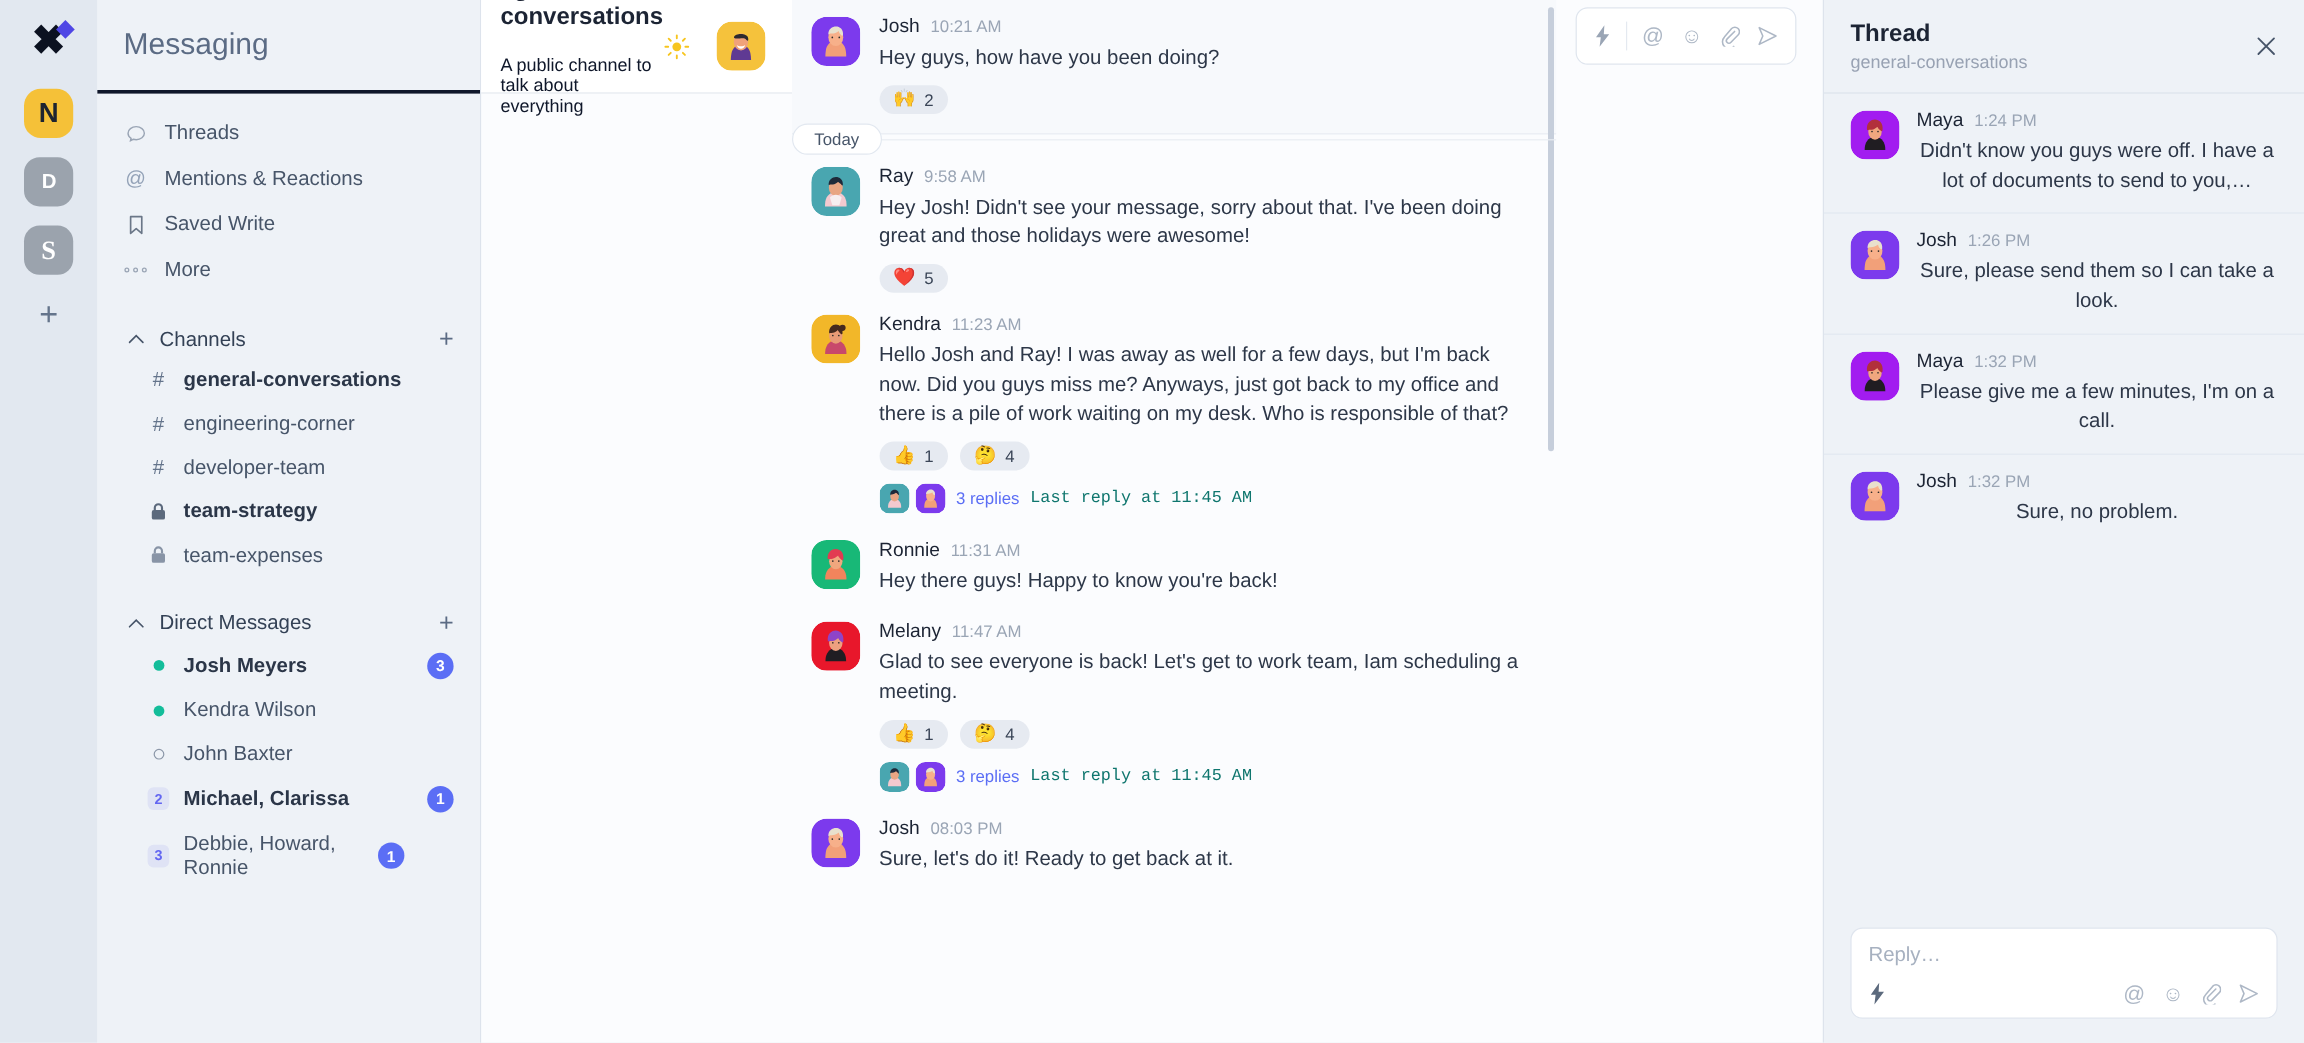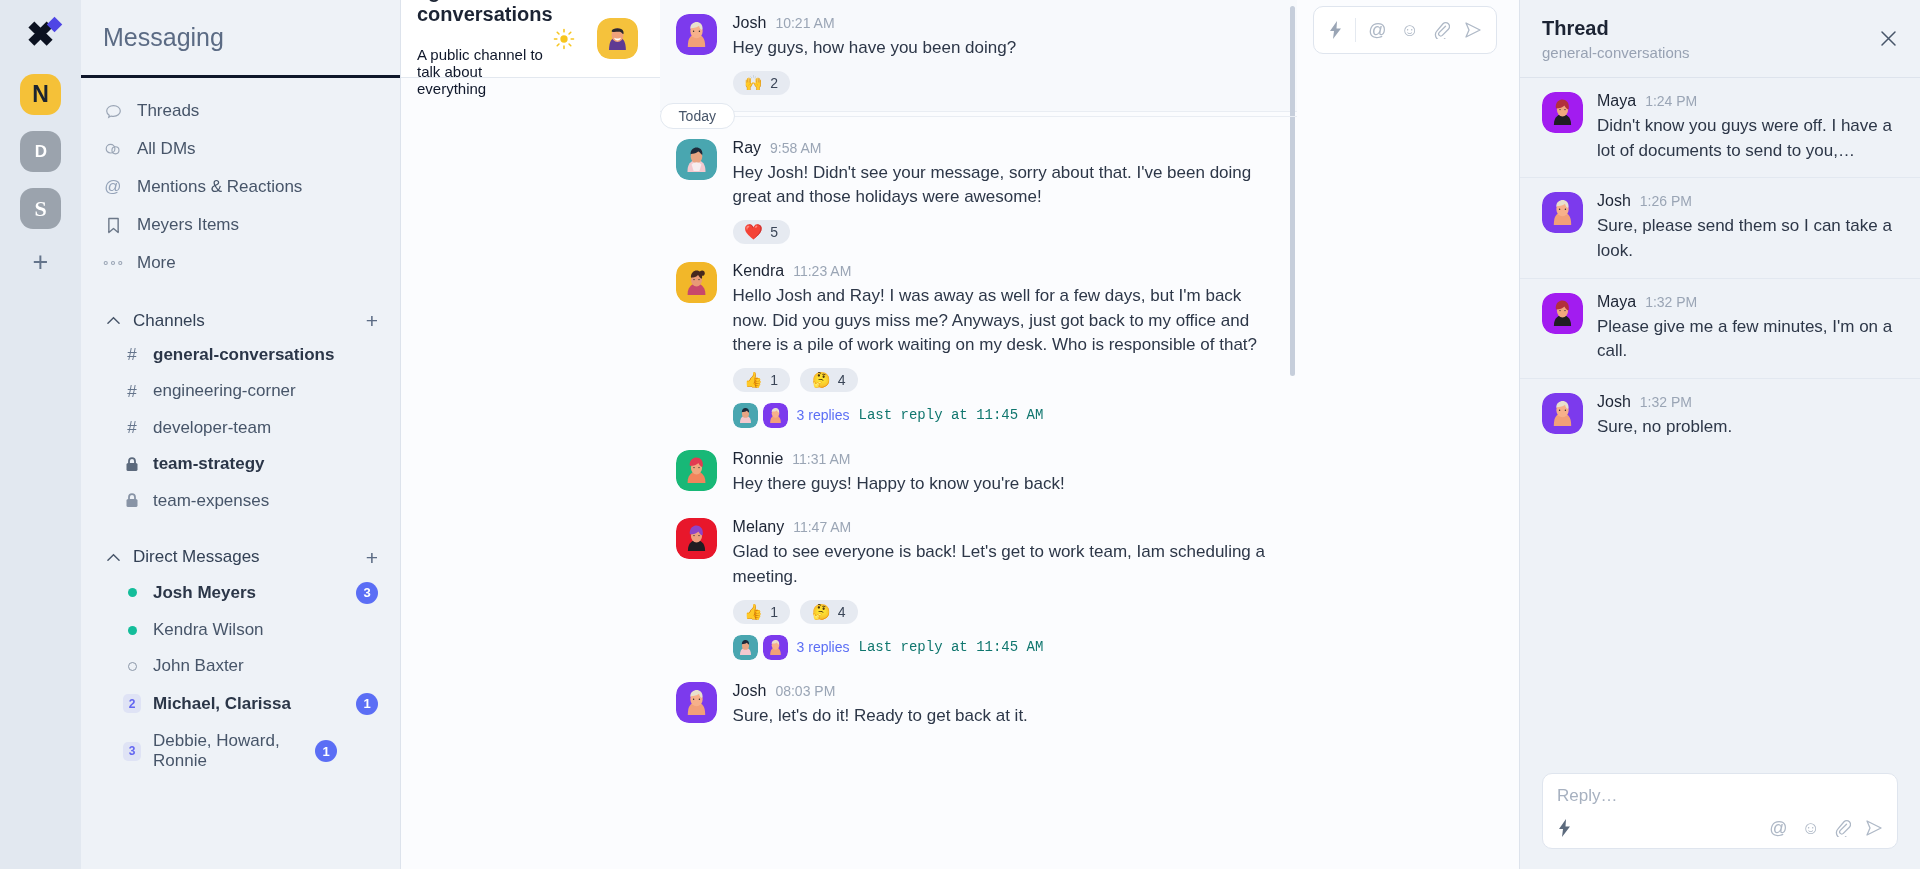--- a/index.html
+++ b/index.html
@@ -134,21 +134,21 @@
 
   
   .thread { width: 400px; flex: 0 0 400px; background:#eef2f7; display:flex; flex-direction:column; }
   .thread-head {
     height: 78px; flex: 0 0 78px; padding: 0 22px; display:flex; align-items:center;
     border-bottom: 1px solid #dde3ec;
   }
   .thread-title { font-size: 20px; font-weight:700; color:#1c2434; }
   .thread-sub { font-size: 15px; color:#98a2b3; margin-top:4px; }
   .thread-close { margin-left:auto; font-size: 21px; color:#475569; cursor:pointer; font-weight:300; line-height:1; }
-  .thread-list { flex:1; overflow:hidden; }
+  .thread-list { flex:1; overflow:hidden;text-align:center; }
   .tmsg { display:flex; gap: 14px; padding: 14px 22px; border-bottom:1px solid #e2e8f0; }
   .tmsg:last-child { border-bottom:none; }
   .tavatar { width: 41px; height: 41px; border-radius: 13px; flex:0 0 41px; overflow:hidden; }
   .treply-wrap { padding: 14px 22px 20px 22px; }
   .treply {
     background:#fff; border:1px solid #dfe5ee; border-radius: 10px;
     padding: 12px 14px 10px 14px;
   }
   .treply-input { border:none; outline:none; width:100%; font-size: 17px; color:#0c4a6e; background:transparent; font-family:"Liberation Sans",sans-serif; }
   .treply-input::placeholder { color:#a7b1c0; }
@@ -187,42 +187,33 @@
 
       <div class="nav-item">
         <span class="ic">
           <svg width="17" height="17" viewBox="0 0 20 20">
               <path d="M10 3C5.6 3 2 5.9 2 9.4c0 2 1.2 3.8 3 5l-.6 2.4 2.7-1.4c.9.2 1.9.4 2.9.4 4.4 0 8-2.9 8-6.4S14.4 3 10 3z" fill="none" stroke="#9aa5b5" stroke-width="1.4"></path>
             </svg>
         </span>
         <span>Threads</span>
       </div>
 
-      <div class="nav-item">
-        <span class="ic">
-          <svg width="18" height="17" viewBox="0 0 22 20">
-              <circle cx="8" cy="9" r="5.3" fill="none" stroke="#9aa5b5" stroke-width="1.4"></circle>
-              <circle cx="14" cy="11" r="4.3" fill="none" stroke="#9aa5b5" stroke-width="1.4"></circle>
-            </svg>
-        </span>
-        <span>All DMs</span>
-      </div>
 
       <div class="nav-item">
         <span class="ic">@</span>
         <span>Mentions &amp; Reactions</span>
       </div>
 
       <div class="nav-item">
         <span class="ic">
           <svg width="13" height="17" viewBox="0 0 14 18">
               <path d="M2 1.5h10v15l-5-4.2-5 4.2z" fill="none" stroke="#6b7788" stroke-width="1.5" stroke-linejoin="round"></path>
             </svg>
         </span>
-        <span>Meyers Items</span>
+        <span>Saved Write</span>
       </div>
 
       <div class="nav-item">
         <span class="ic">
           <svg width="20" height="8" viewBox="0 0 22 8">
               <circle cx="3" cy="4" r="1.7" fill="none" stroke="#9aa5b5" stroke-width="1.2"></circle>
               <circle cx="11" cy="4" r="1.7" fill="none" stroke="#9aa5b5" stroke-width="1.2"></circle>
               <circle cx="19" cy="4" r="1.7" fill="none" stroke="#9aa5b5" stroke-width="1.2"></circle>
             </svg>
         </span>

